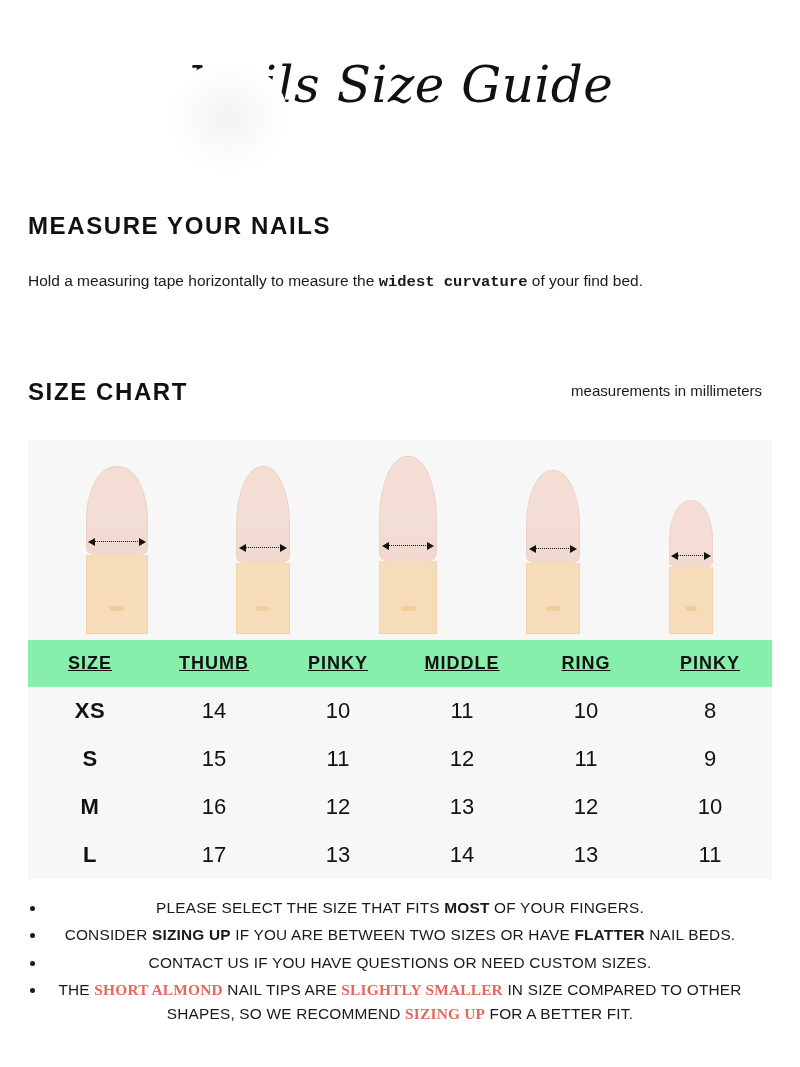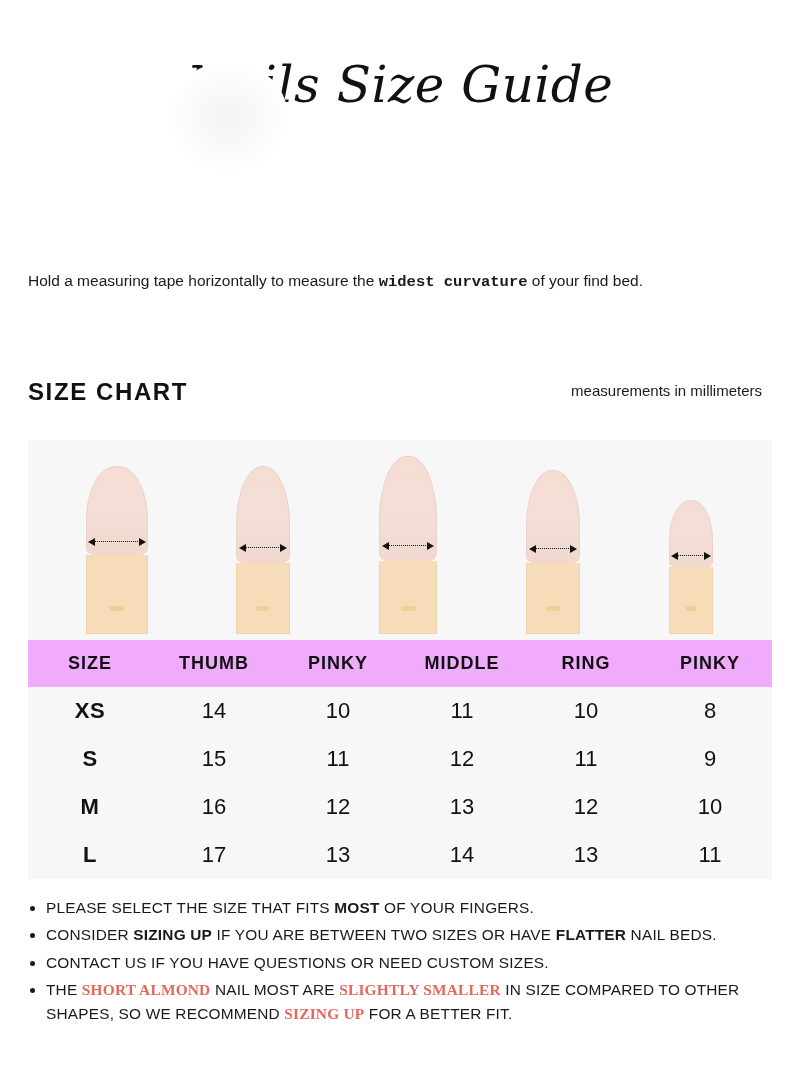--- a/index.html
+++ b/index.html
@@ -141,26 +141,27 @@
   .arrow-line::before { left: -6px; border-right: 7px solid #111; }
   .arrow-line::after  { right: -6px; border-left: 7px solid #111; }
 
   
   .tbl {
     width: 100%;
     border-collapse: collapse;
     table-layout: fixed;
   }
   .tbl th {
-    background: #f0abfc;
+    background: #86efac;
     font-size: 18px;
     font-weight: 700;
     letter-spacing: 1px;
     padding: 13px 7px;
     color: #111;
+    text-decoration: underline;
   }
   .tbl td {
     font-size: 22px;
     text-align: center;
     padding: 11px 0;
     color: #111;
     background: #f7f7f7;
   }
   .tbl td.sizecol {
     font-weight: 700;
@@ -173,21 +174,21 @@
     position: absolute;
     left: 28px;
     top: 896px;
     width: 726px;
     font-size: 15.4px;
     letter-spacing: .2px;
     line-height: 1.58;
     color: #1a1a1a;
   }
   .notes ul { margin: 0; padding-left: 18px; }
-  .notes li { margin-bottom: 3px; }
+  .notes li { margin-bottom: 3px; text-align: center; }
   .notes b { font-weight: 700; }
   .hl { color: #e4685d; font-weight: 700; font-family: Liberation Serif, serif; }
 
   .watermark {
     position: absolute;
     left: 168px;
     top: 62px;
     width: 120px;
     height: 110px;
     background: radial-gradient(ellipse at center, #f3f3f3 0%, #ffffff 72%);
@@ -199,20 +200,21 @@
 <body>
 
 <div class="page">
 
   <div class="watermark"></div>
 
   <div class="title-wrap">
     <div class="main-title">Nails Size Guide</div>
   </div>
 
+  <div class="section-h measure-head">MEASURE YOUR NAILS</div>
 
   <div class="measure-body">
     <span>Hold a measuring tape horizontally to measure the </span><b>widest curvature</b><span> of your find bed.</span><br>
   </div>
 
   <div class="section-h sizechart-head">SIZE CHART</div>
   <div class="mm-note">measurements in millimeters</div>
 
   <div class="panel">
 
@@ -311,17 +313,17 @@
         </tr>
       </tbody>
     </table>
   </div>
 
   <div class="notes">
     <ul>
       <li><span>PLEASE SELECT THE SIZE THAT FITS </span><b>MOST</b><span> OF YOUR FINGERS.</span></li>
       <li><span>CONSIDER </span><b>SIZING UP</b><span> IF YOU ARE BETWEEN TWO SIZES OR HAVE </span><b>FLATTER</b><span> NAIL BEDS.</span></li>
       <li><span>CONTACT US IF YOU HAVE QUESTIONS OR NEED CUSTOM SIZES.</span></li>
-      <li><span>THE </span><span class="hl">SHORT ALMOND</span><span> NAIL MOST ARE </span><span class="hl">SLIGHTLY SMALLER</span><span> IN SIZE COMPARED TO OTHER SHAPES, SO WE RECOMMEND </span><span class="hl">SIZING UP</span><span> FOR A BETTER FIT.</span></li>
+      <li><span>THE </span><span class="hl">SHORT ALMOND</span><span> NAIL TIPS ARE </span><span class="hl">SLIGHTLY SMALLER</span><span> IN SIZE COMPARED TO OTHER SHAPES, SO WE RECOMMEND </span><span class="hl">SIZING UP</span><span> FOR A BETTER FIT.</span></li>
     </ul>
   </div>
 
 </div>
 
 </body></html>

